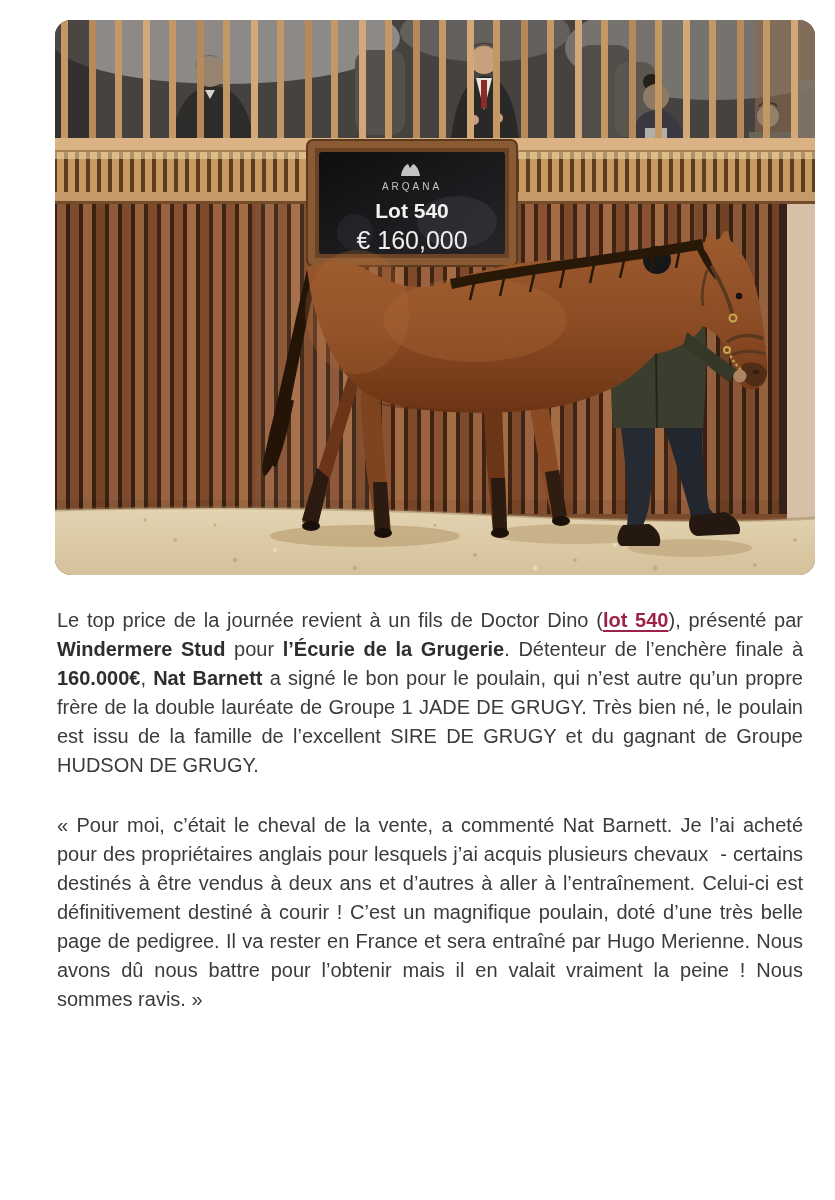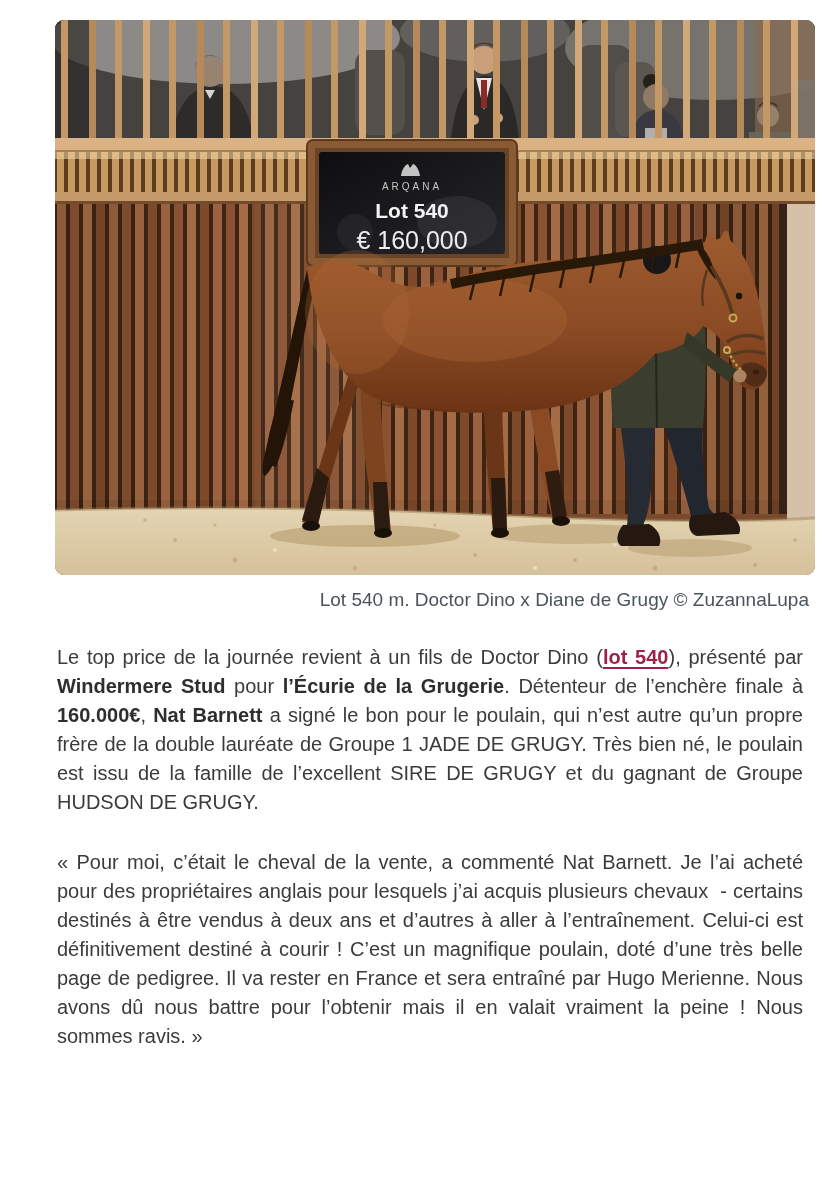--- a/index.html
+++ b/index.html
@@ -1,19 +1,19 @@
 <!DOCTYPE html>
 <html lang="fr"><head>
 <meta charset="utf-8">
 <style>
   html,body{margin:0;padding:0;background:#ffffff;}
   body{font-family:"Liberation Sans",sans-serif;color:#3b3b3a;}
   .page{width:835px;min-height:1200px;background:#fff;overflow:hidden;}
 
-  .photo-figure{margin:20px 0 0 55px;width:760px;height:555px;border-radius:9px;
+  .photo-figure{margin:20px 0 0 55px;width:760px;height:555px;border-radius:16px;
     overflow:hidden;background:#7a4a2c;position:relative;}
   .photo-figure svg{display:block;width:100%;height:100%;}
 
   .caption{margin:13px 0 0 55px;width:754px;text-align:right;
     font-size:19px;line-height:24px;color:#49545b;}
 
   .headline{margin:34px 0 0 57px;width:746px;font-size:22px;line-height:27px;
     font-weight:700;color:#911a2c;letter-spacing:.2px;}
 
   .body-text{margin:0 4px 40px 57px;width:746px;}
@@ -277,21 +277,20 @@
       </g>
 
       <g>
         <path d="M632,312 C650,326 668,340 682,350 L674,362 C660,352 644,338 628,326 Z" fill="#353827"></path>
         <path d="M686,350 C680,344 676,338 674,332" stroke="#b89a50" stroke-width="2.5" fill="none" stroke-dasharray="3,2"></path>
         <circle cx="685" cy="356" r="6.5" fill="#ab8464"></circle>
       </g>
     </svg>
   </figure>
 
-  <div class="caption">Lot 540 m. Doctor Dino x Diane de Grugy © ZuzannaLupa</div>
 
 
   <div class="body-text">
     <p class="para"><span>Le top price de la journée revient à un fils de Doctor Dino (</span><a href="#" class="lot-link">lot 540</a><span>), présenté par </span><strong>Windermere Stud</strong><span> pour </span><strong>l’Écurie de la Grugerie</strong><span>. Détenteur de l’enchère finale à </span><strong>160.000€</strong><span>, </span><strong>Nat Barnett</strong><span> a signé le bon pour le poulain, qui n’est autre qu’un propre frère de la double lauréate de Groupe 1 JADE DE GRUGY. Très bien né, le poulain est issu de la famille de l’excellent SIRE DE GRUGY et du gagnant de Groupe HUDSON DE GRUGY.</span></p>
     <p class="para"><span>« Pour moi, c’était le cheval de la vente, a commenté Nat Barnett. Je l’ai acheté pour des propriétaires anglais pour lesquels j’ai acquis plusieurs chevaux&nbsp; - certains destinés à être vendus à deux ans et d’autres à aller à l’entraînement. Celui-ci est définitivement destiné à courir ! C’est un magnifique poulain, doté d’une très belle page de pedigree. Il va rester en France et sera entraîné par Hugo Merienne. Nous avons dû nous battre pour l’obtenir mais il en valait vraiment la peine ! Nous sommes ravis. »</span></p>
   </div>
 
 </div>
 
 </body></html>

